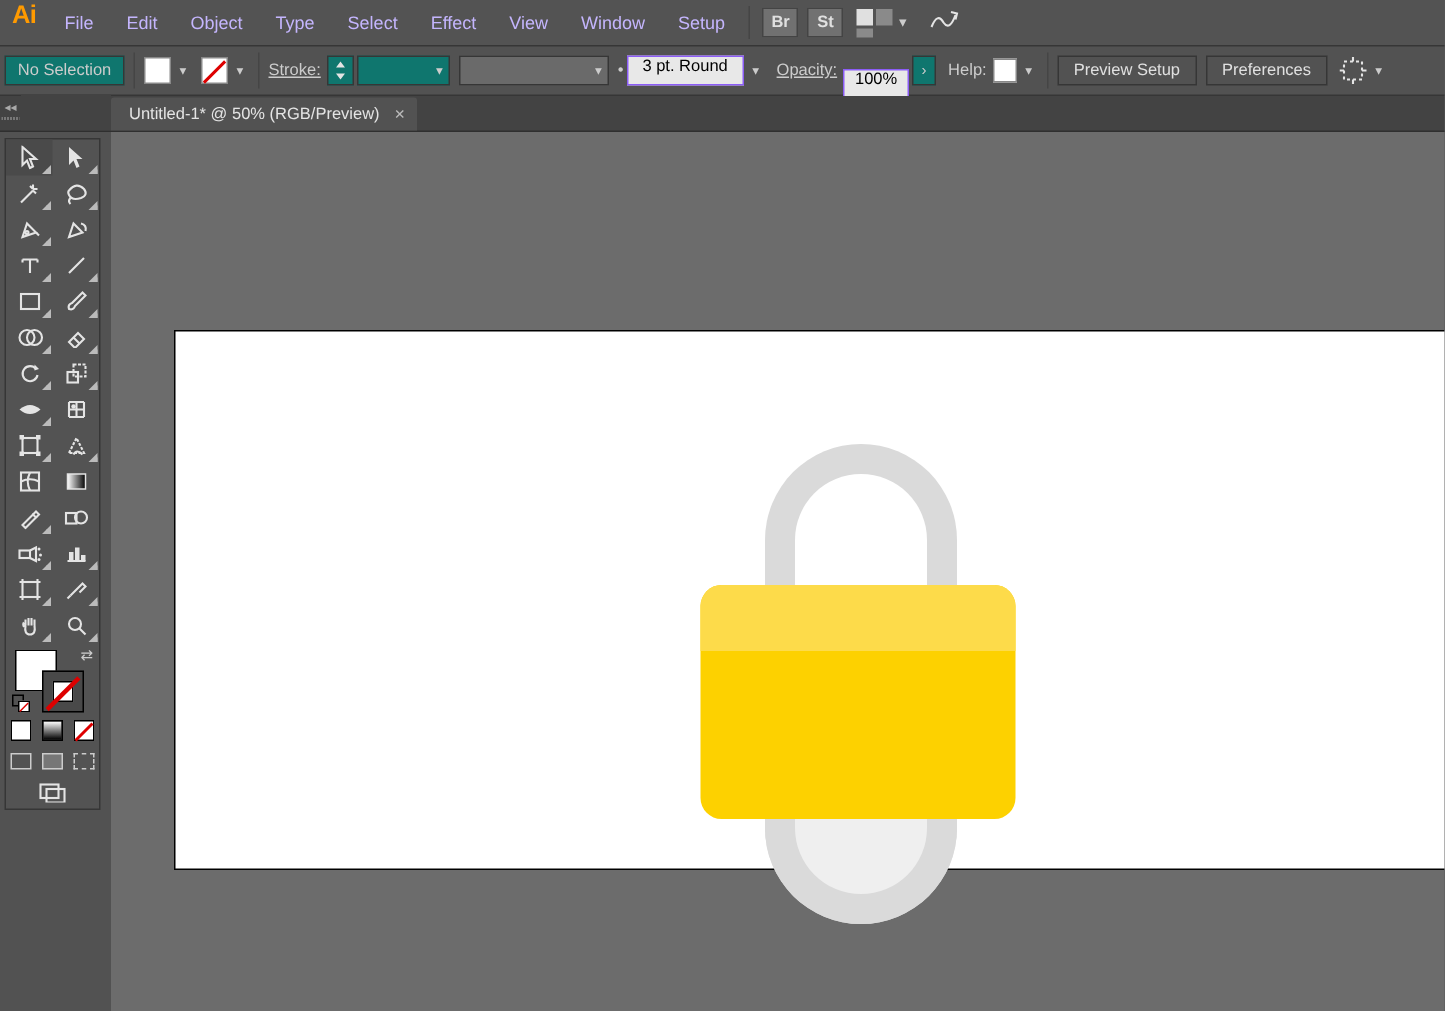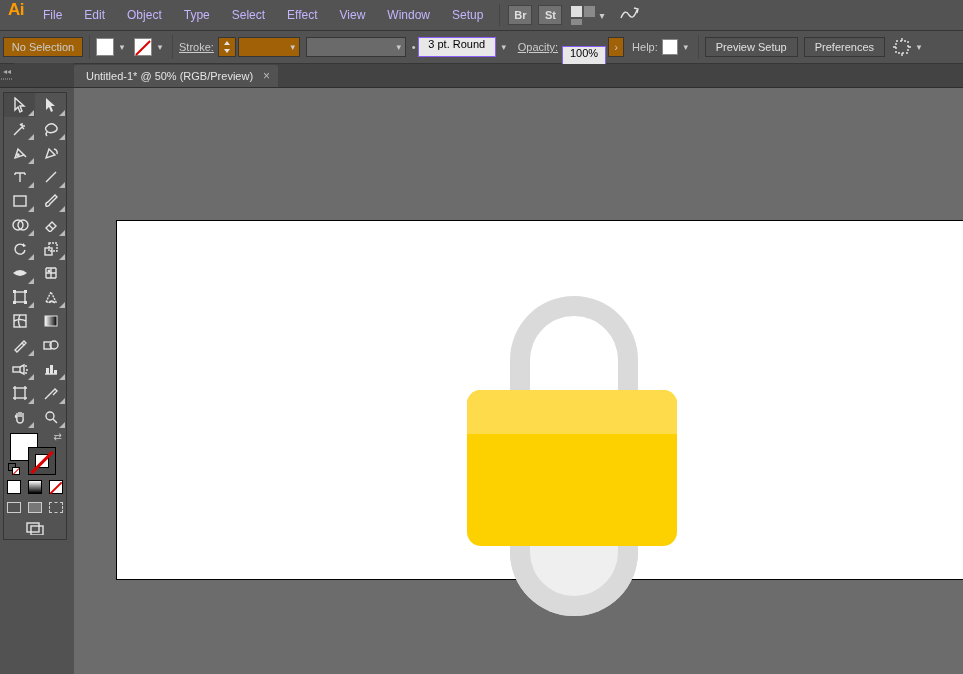--- a/index.html
+++ b/index.html
@@ -14,21 +14,21 @@
 .menu-launch { width: 24px; height: 20px; background: #717171; display: flex; align-items: center; justify-content: center; font-size: 11px; font-weight: 700; color: #e0e0e0; margin: 0 3px; border: 1px solid #444; }
 .menu-square-group { display: flex; align-items: center; gap: 2px; margin: 0 6px; }
 .menu-sqw { width: 11px; height: 11px; background: #e0e0e0; }
 .menu-sqg { width: 11px; height: 11px; background: #8a8a8a; }
 .menu-dd { color: #ccc; font-size: 10px; margin-left: 2px; }
 .menu-share { margin-left: 8px; }
 
 
 #controlbar { position: absolute; left: 0; top: 30px; width: 963px; height: 34px; background: #525252; display: flex; align-items: center; padding-left: 3px; border-top: 1px solid #363636; border-bottom: 1px solid #363636; }
 .ctl-label { font-size: 11px; color: #ccc; }
-.ctl-box { height: 20px; background: #a16207; border: 1px solid #363636; display: flex; align-items: center; }
+.ctl-box { height: 20px; background: #0f766e; border: 1px solid #363636; display: flex; align-items: center; }
 .noSelection { width: 80px; justify-content: center; }
 .swatch-white { width: 18px; height: 18px; background: #fff; border: 1px solid #888; }
 .swatch-none { width: 18px; height: 18px; background: #fff; position: relative; border: 1px solid #888; }
 .swatch-none::after { content:""; position:absolute; left:-2px; right:-2px; top:50%; border-top:2px solid #d00; transform: rotate(-45deg); }
 .dd-caret { width: 12px; color: #ccc; font-size: 9px; text-align: center; }
 .sep-v { width: 1px; height: 24px; background: #454545; margin: 0 6px; }
 .ctl-input { height: 20px; background: #e8e8e8; color: #000; font-size: 11px; border: 1px solid #8b5cf6; padding: 0 4px; text-align: center; }
 .ctl-btn { height: 20px; padding: 0 10px; border: 1px solid #363636; background: #525252; font-size: 11px; color: #e0e0e0; display: flex; align-items: center; }
 
 

